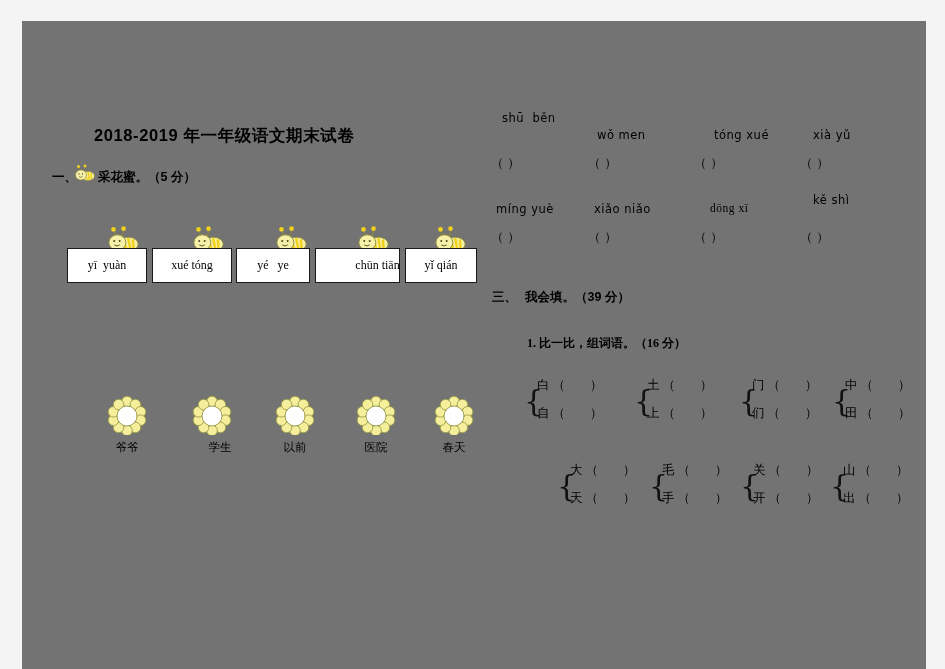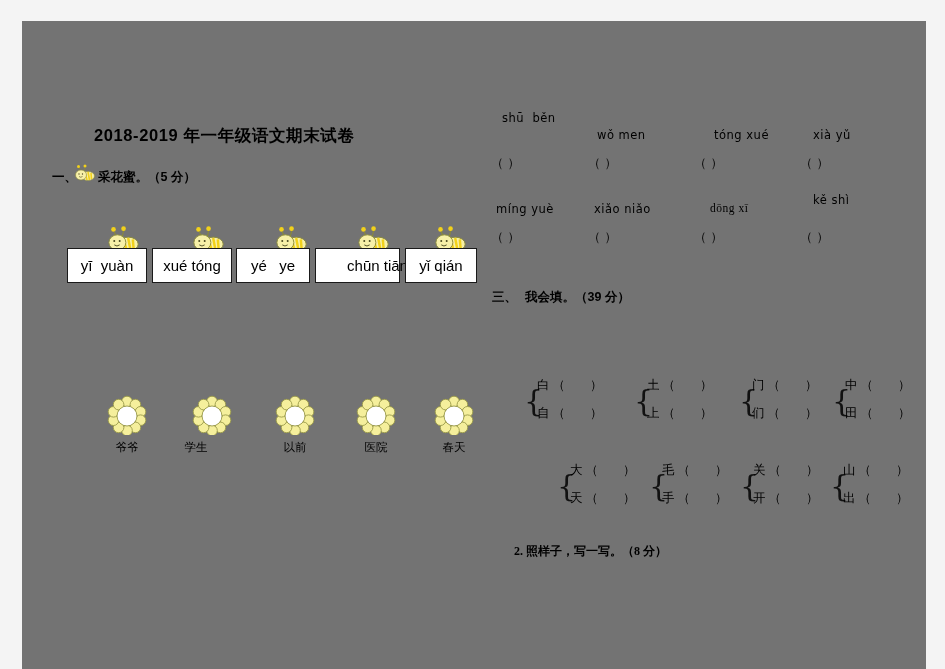--- a/index.html
+++ b/index.html
@@ -72,22 +72,22 @@
   
   .bee { position: absolute; }
   .bee svg { display: block; }
 
   
   .pybox {
     position: absolute;
     border: 1px solid #1a1a1a;
     background: #ffffff;
     box-sizing: border-box;
-    font-family: Liberation Sans, sans-serif;
-    font-size: 15px;
+    font-family: Liberation Serif, serif;
+    font-size: 12px;
     color: #000;
     display: flex;
     align-items: center;
     justify-content: center;
     white-space: pre;
   }
 
   
   .flower { position: absolute; }
   .flower svg { display: block; }
@@ -328,21 +328,21 @@
           <circle cx="11.6" cy="32.4" r="5.3"></circle>
             <circle cx="6.5" cy="25.2" r="5.3"></circle>
           <circle cx="6.5" cy="16.8" r="5.3"></circle>
             <circle cx="11.6" cy="9.6" r="5.3"></circle>
         </g>
         <circle cx="20" cy="21" r="10" fill="#ffffff" stroke="#9a9a4a" stroke-width="0.9"></circle>
       </svg>
     </div>
 
     <div class="flower-label" style="left:85px; top:419px; width:40px;">爷爷</div>
-    <div class="flower-label" style="left:154px; top:419px; width:40px;">学生</div>
+    <div class="flower-label" style="left:178px; top:419px; width:40px;">学生</div>
     <div class="flower-label" style="left:253px; top:419px; width:40px;">以前</div>
     <div class="flower-label" style="left:334px; top:419px; width:40px;">医院</div>
     <div class="flower-label" style="left:412px; top:419px; width:40px;">春天</div>
 
 
   </div>
 
   <div class="col-right">
 
     <div class="py-word" style="left:20px; top:90px;">shū  běn</div>
@@ -362,20 +362,23 @@
 
     <div class="paren" style="left:9px; top:208px;">（            ）</div>
     <div class="paren" style="left:106px; top:208px;">（            ）</div>
     <div class="paren" style="left:212px; top:208px;">（            ）</div>
     <div class="paren" style="left:318px; top:208px;">（            ）</div>
 
     <div class="sec-head" style="left:10px; top:268px;">
       <span class="sec-num">三、</span><span style="display:inline-block;width:8px;"></span><span class="sec-text">我会填。</span><span class="sec-text">（39 分）</span>
     </div>
 
+    <div class="sub-head" style="left:45px; top:314px;">
+      <span>1. 比一比，组词语。</span><span>（16 分）</span>
+    </div>
 
     <div class="brace-group" style="left:42px; top:356px;">
       <span class="brace">{</span>
       <div class="bg-row bg-row-0"><span class="ch">白</span><span class="pp">（        ）</span></div>
       <div class="bg-row bg-row-1"><span class="ch">自</span><span class="pp">（        ）</span></div>
     </div>
     <div class="brace-group" style="left:152px; top:356px;">
       <span class="brace">{</span>
       <div class="bg-row bg-row-0"><span class="ch">土</span><span class="pp">（        ）</span></div>
       <div class="bg-row bg-row-1"><span class="ch">上</span><span class="pp">（        ）</span></div>
@@ -405,18 +408,15 @@
       <span class="brace">{</span>
       <div class="bg-row bg-row-0"><span class="ch">关</span><span class="pp">（        ）</span></div>
       <div class="bg-row bg-row-1"><span class="ch">开</span><span class="pp">（        ）</span></div>
     </div>
     <div class="brace-group" style="left:348px; top:441px;">
       <span class="brace">{</span>
       <div class="bg-row bg-row-0"><span class="ch">山</span><span class="pp">（        ）</span></div>
       <div class="bg-row bg-row-1"><span class="ch">出</span><span class="pp">（        ）</span></div>
     </div>
 
-    <div class="sub-head" style="left:32px; top:522px;">
-      <span>2. 照样子，写一写。</span><span>（8 分）</span>
-    </div>
 
   </div>
 </div>
 
 </body></html>

